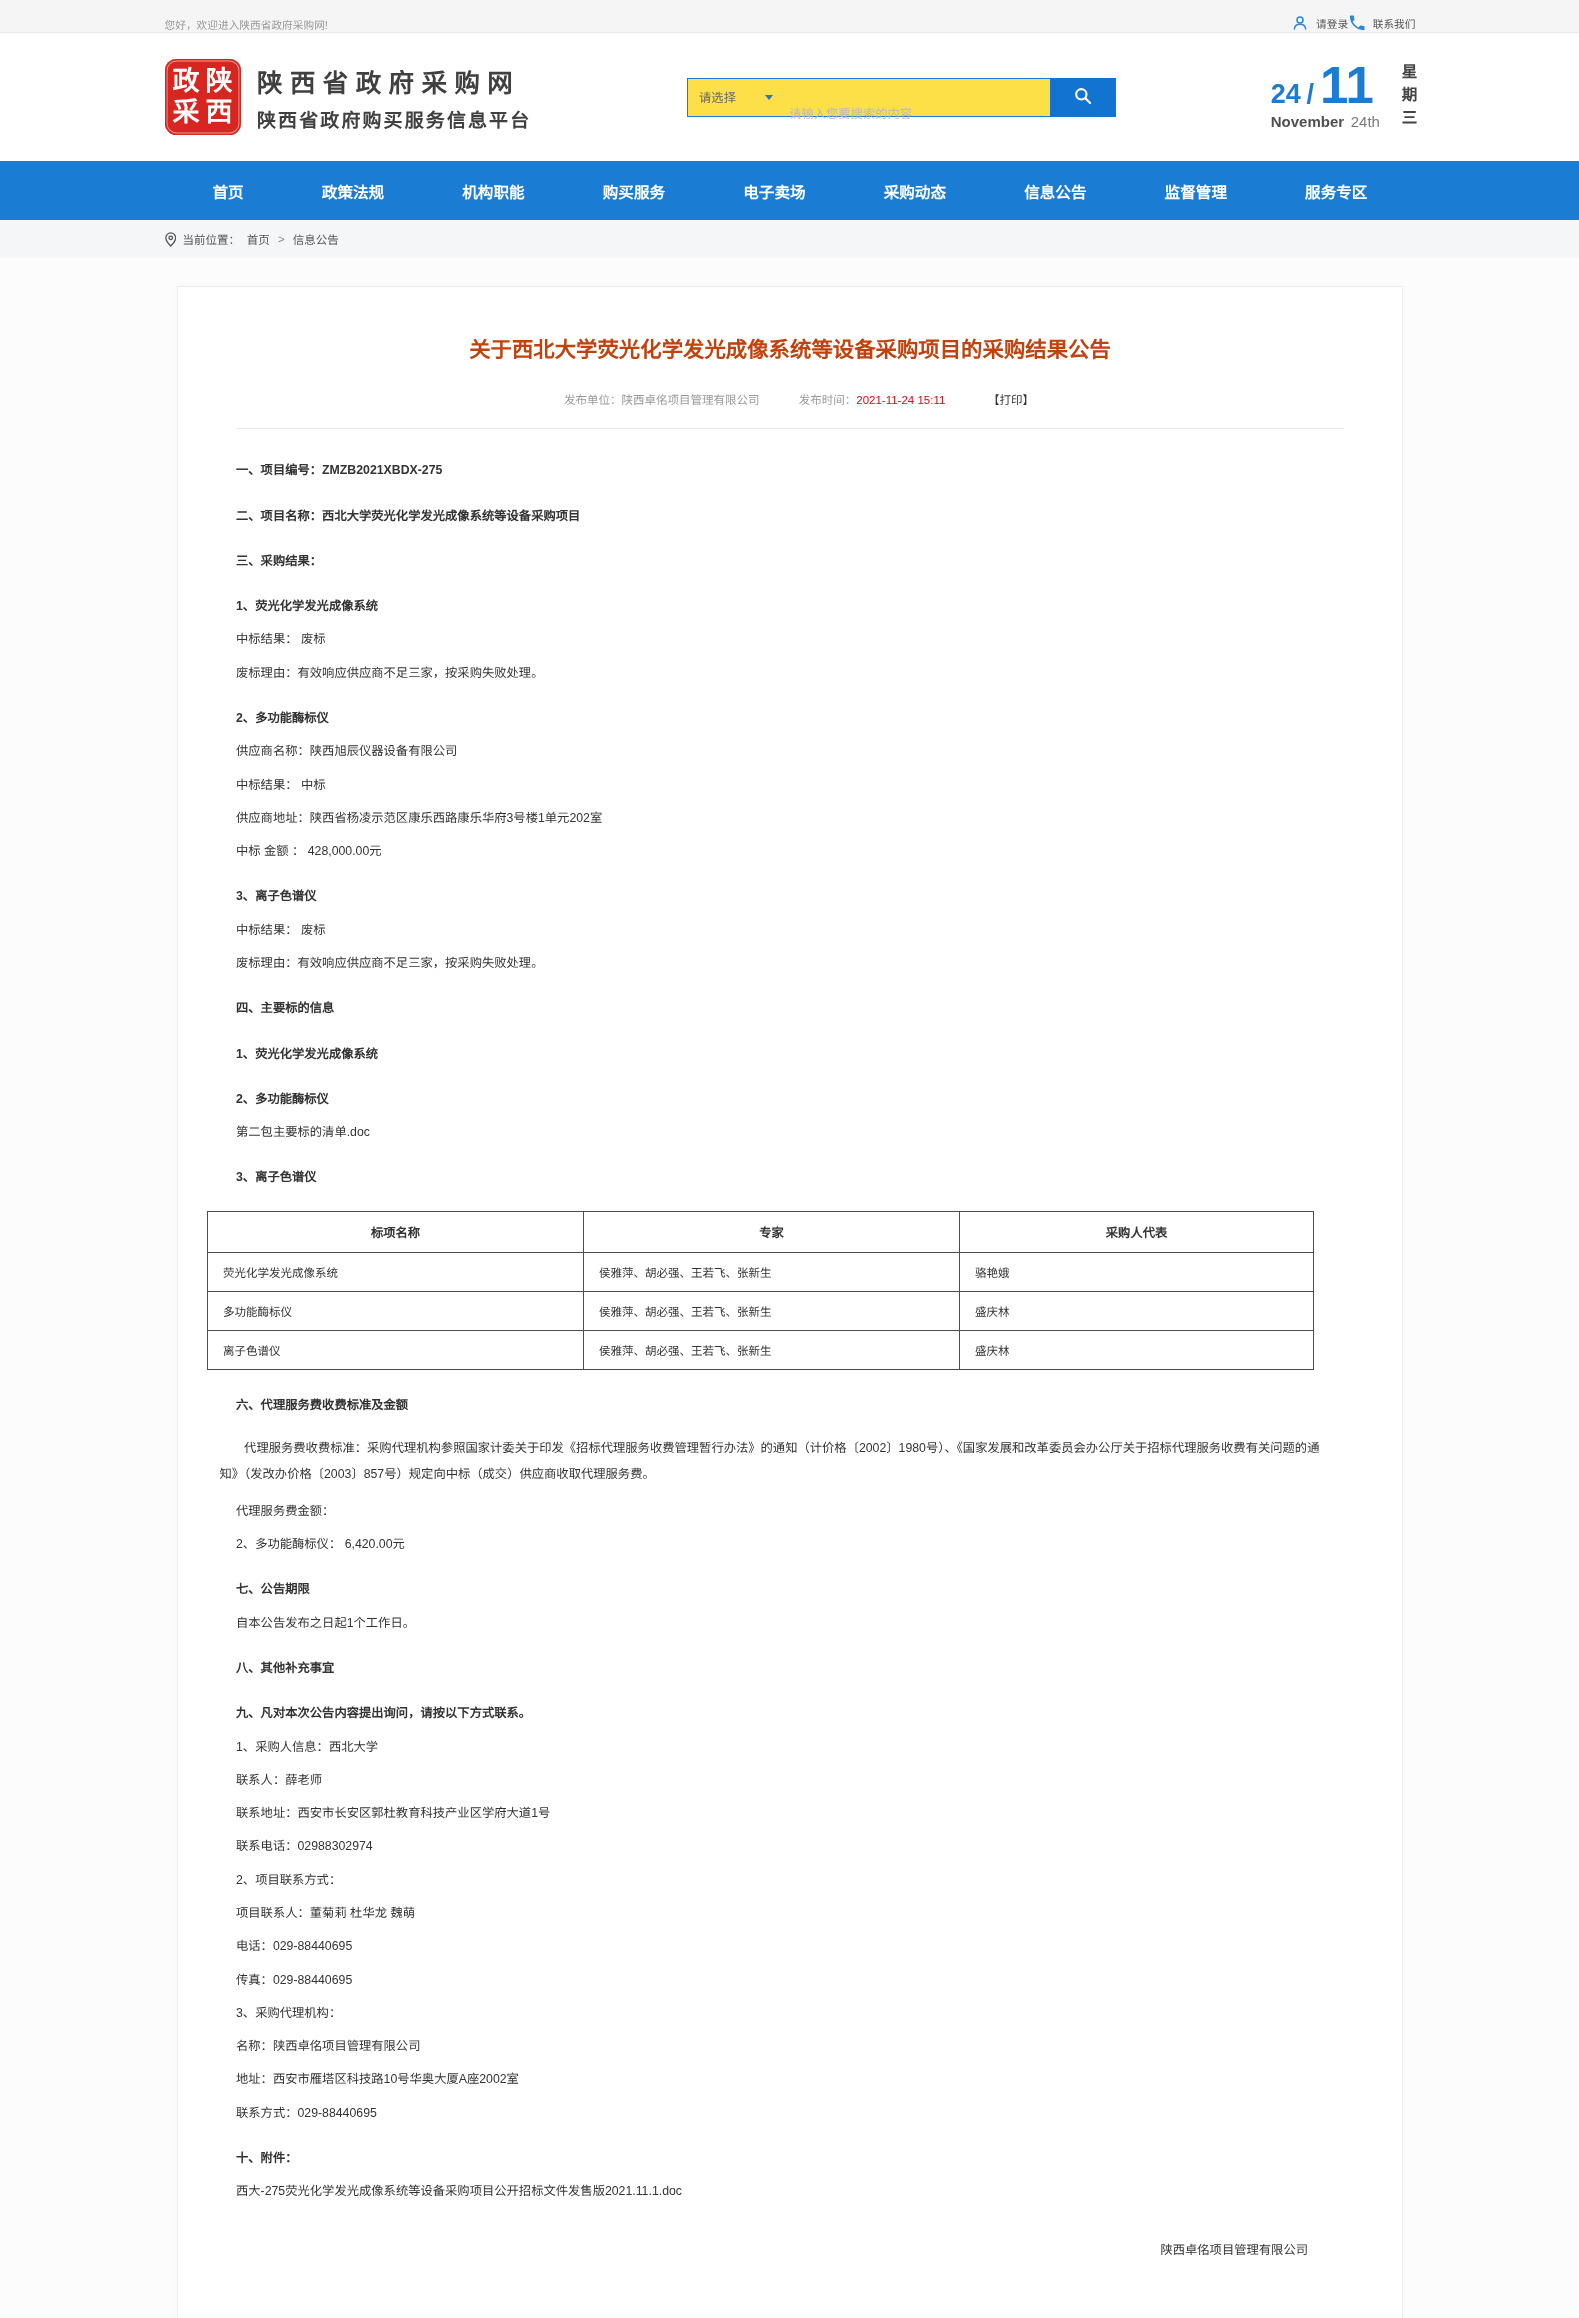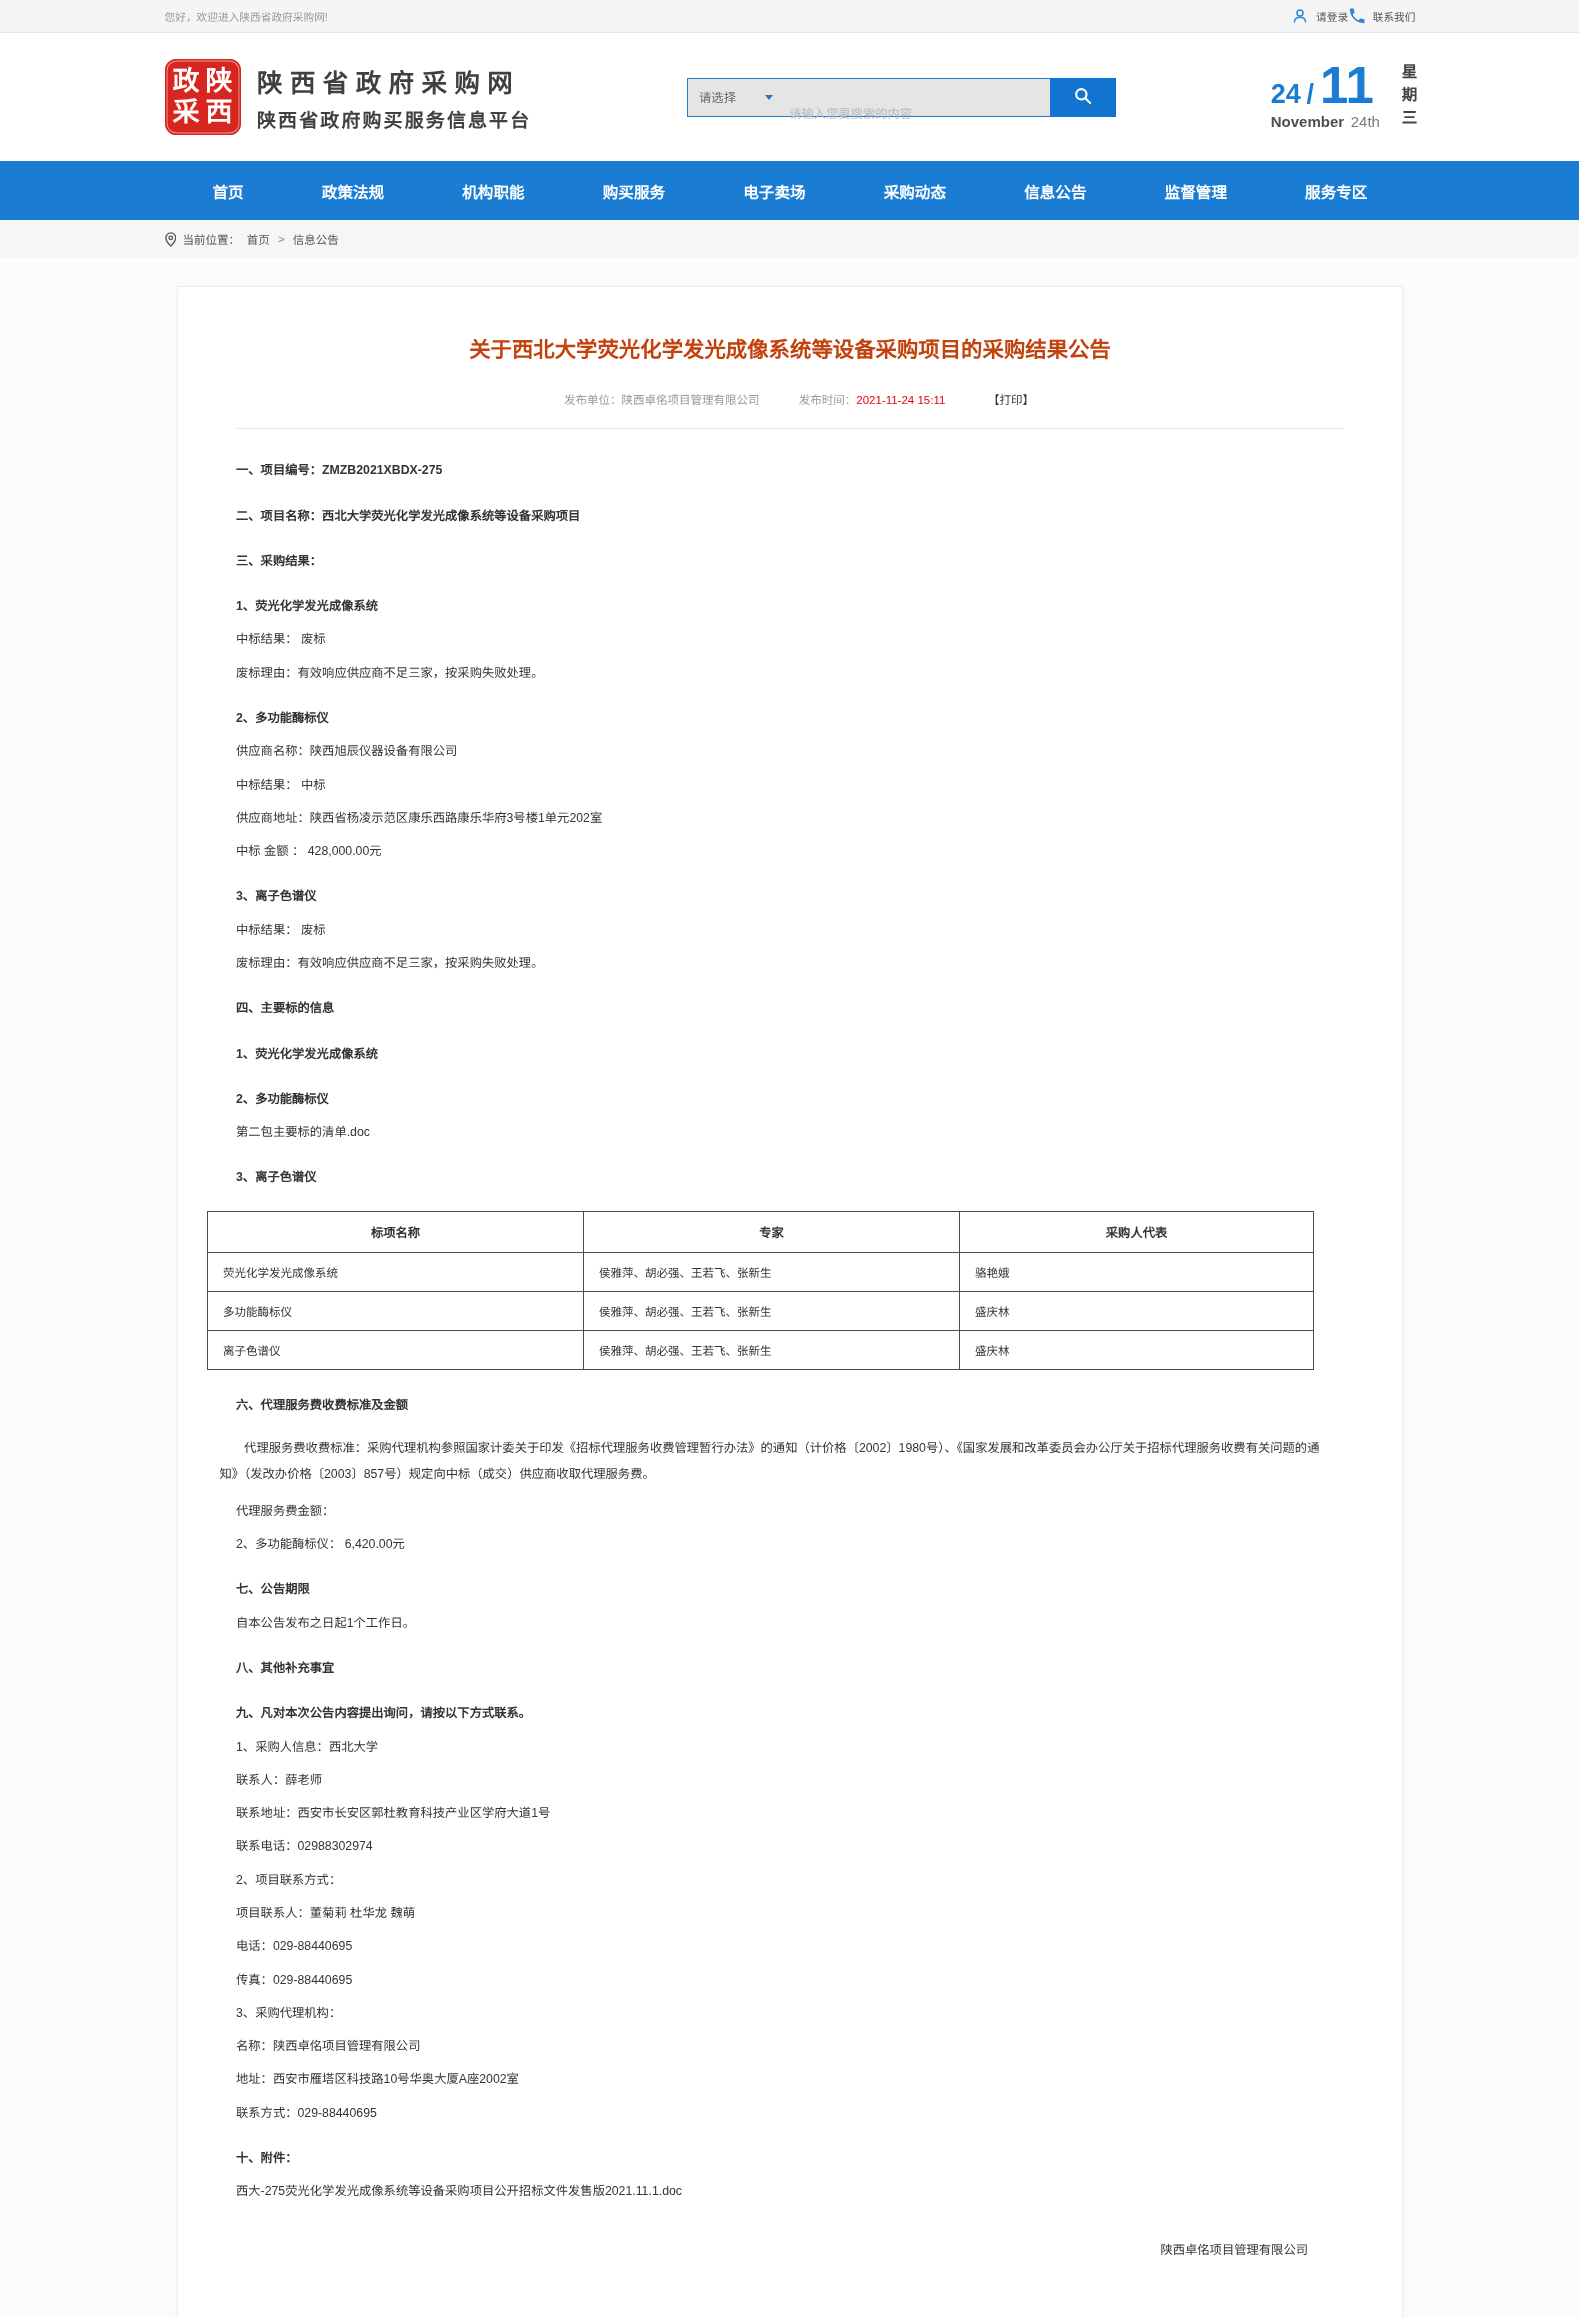--- a/index.html
+++ b/index.html
@@ -6,40 +6,40 @@
   html,body { margin:0; padding:0; }
   body {
     width:1580px; min-height:2319px; background:#ffffff;
     font-family:"Liberation Sans","DejaVu Sans",sans-serif;
     color:#333;
   }
   .container { width:1251px; margin:0 auto; }
 
   
   .topbar { height:33px; background:#f5f5f5; border-bottom:0.8px solid #e9e9e9; }
-  .topbar-inner { height:100%; display:flex; align-items:center; justify-content:space-between; font-size:10.7px; color:#999; }
+  .topbar-inner { height:100%; display:flex; align-items:flex-end; justify-content:space-between; font-size:10.7px; color:#999; }
   .topbar-right { display:flex; align-items:center; }
   .tb-item { display:flex; align-items:center; gap:6.6px; color:#555; cursor:pointer; }
   .tb-item svg { display:block; }
 
   
   .header { height:128px; background:#fff; }
   .header-inner { height:100%; display:flex; align-items:center; justify-content:space-between; }
   .brand { display:flex; align-items:center; }
   .logo-seal {
     width:76px; height:76px; background:#d6261f; border-radius:11.5px;
     display:grid; grid-template-columns:1fr 1fr; padding:6.6px 5px;
     box-shadow:inset 0 0 0 1.6px #d6261f, inset 0 0 0 2.5px rgba(255,255,255,.55);
   }
   .logo-seal span { color:#fff; font-weight:bold; font-size:27px; line-height:31px; text-align:center; }
   .site-titles { margin-left:16.5px; }
   .site-title { margin:0; font-size:25.5px; font-weight:bold; color:#404040; letter-spacing:7.4px; }
   .site-subtitle { margin:6.6px 0 0; font-size:19px; font-weight:bold; color:#404040; letter-spacing:2.1px; }
 
-  .search-bar { width:429px; height:39px; border:1.6px solid #1a7cd2; display:flex; align-items:center; background:#e5e5e5; }
+  .search-bar { width:429px; height:39px; border:1.6px solid #1a7cd2; display:flex; align-items:center; background:#fde047; }
   .search-select { width:95px; height:100%; display:flex; align-items:center; justify-content:space-between; padding:0 10px 0 11.5px; font-size:12.3px; color:#666; cursor:pointer; }
   .caret { width:0; height:0; border-left:4.1px solid transparent; border-right:4.1px solid transparent; border-top:5px solid #2b72c0; }
   .search-input { flex:1; height:100%; border:0; outline:none; font-size:12.3px; color:#333; background:transparent; padding:0 6.6px;margin-top:33px; }
   .search-input::placeholder { color:#b9b9b9; }
   .search-btn { width:66px; height:39px; margin:-1.6px -1.6px -1.6px 0; background:#1373d0; border:0; display:flex; align-items:center; justify-content:center; cursor:pointer; }
 
   .date-widget { display:flex; align-items:center; gap:20px; }
   .dn-top { display:flex; align-items:baseline; justify-content:flex-start; color:#1a7cd2; font-weight:bold; }
   .dn-day { font-size:27px; }
   .dn-slash { font-size:27px; margin:0 5.8px; }

